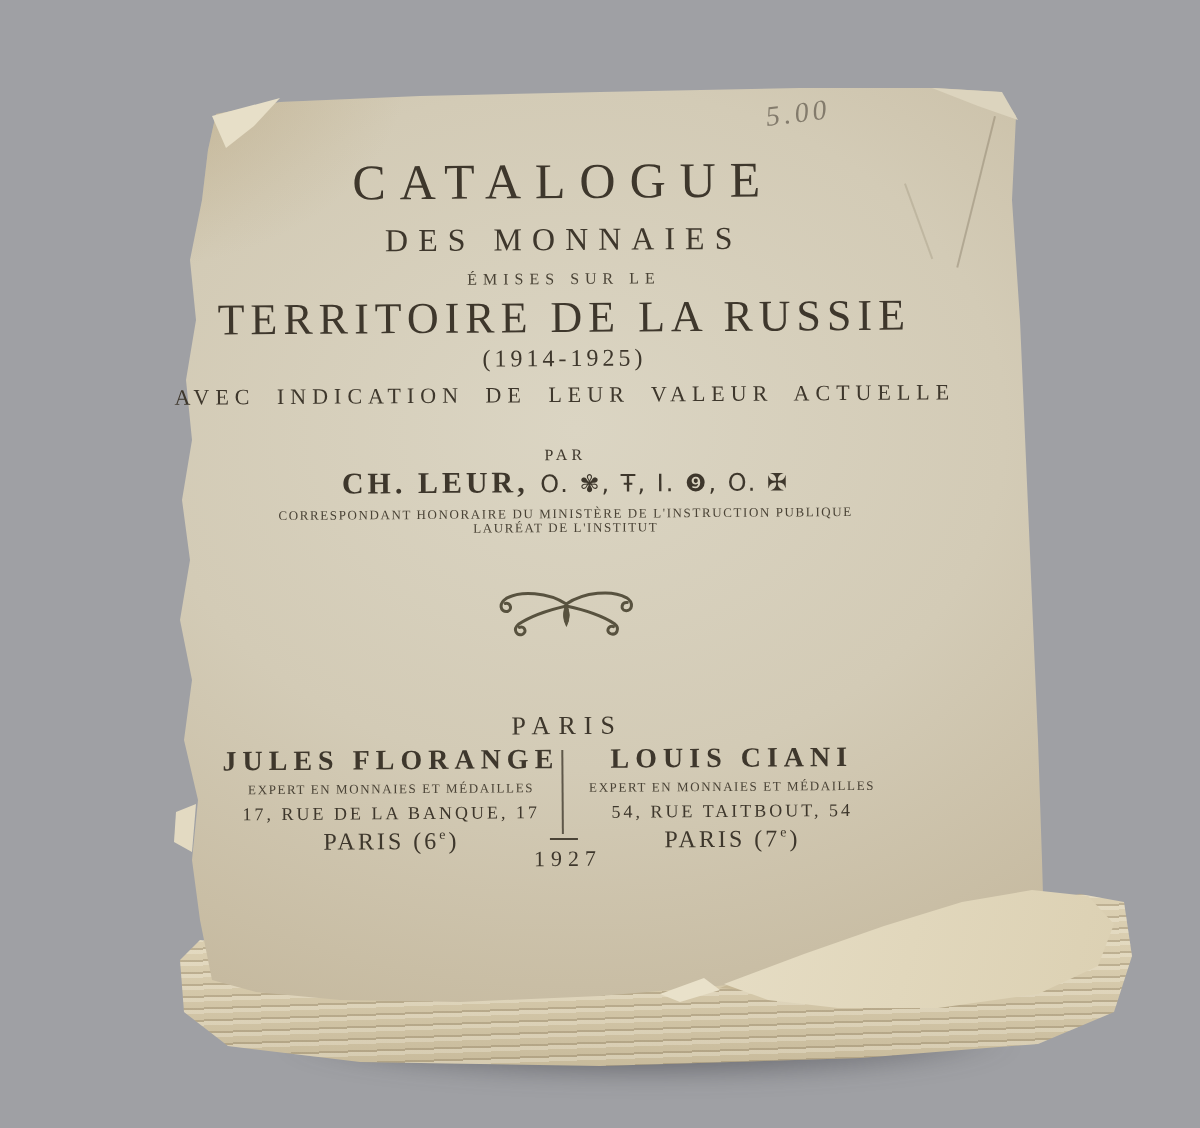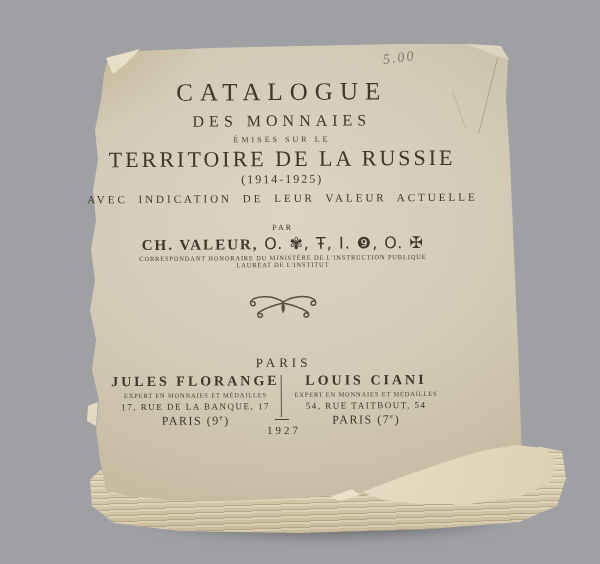--- a/index.html
+++ b/index.html
@@ -50,21 +50,21 @@
     color:#3e372c;text-align:center;transform:rotate(-0.4deg);}
   .cover-text .row{position:absolute;left:0;width:100%;}
   .t-catalogue{top:78px;font-size:25px;letter-spacing:7px;}
   .t-monnaies{top:112px;font-size:16px;letter-spacing:5px;}
   .t-emises{top:135px;font-size:8px;letter-spacing:3px;color:#4a4336;}
   .t-territoire{top:146px;font-size:22px;letter-spacing:3px;}
   .t-years{top:172px;font-size:12px;letter-spacing:2px;}
   .t-avec{top:192px;font-size:11px;letter-spacing:3px;word-spacing:5px;}
   .t-par{top:223px;font-size:8px;letter-spacing:2px;}
   .t-author{top:234px;font-size:15px;letter-spacing:2px;font-weight:bold;}
-  .t-author .decorations{font-weight:normal;font-size:16px;letter-spacing:1px;
+  .t-author .decorations{font-weight:normal;font-size:12px;letter-spacing:1px;
     font-family:"DejaVu Sans","Liberation Sans",sans-serif;}
   .t-corr{top:254px;font-size:6.5px;letter-spacing:.8px;color:#4a4336;}
   .t-laureat{top:261px;font-size:6.5px;letter-spacing:.8px;color:#4a4336;}
   .t-ornament{top:294px;}
   .t-paris{top:355px;font-size:13px;letter-spacing:4px;}
   .t-year{top:424px;font-size:11px;letter-spacing:3px;}
   .dash-1927{position:absolute;left:206px;top:419px;width:14px;height:1px;background:#4a4336;}
 
   
   .pub-row{position:absolute;left:42px;top:373px;width:340px;display:flex;}
@@ -111,21 +111,21 @@
 
     <div class="row t-territoire">TERRITOIRE DE LA RUSSIE</div>
 
     <div class="row t-years">(1914-1925)</div>
 
     <div class="row t-avec">AVEC INDICATION DE LEUR VALEUR ACTUELLE</div>
 
     <div class="row t-par">PAR</div>
 
     <div class="row t-author">
-      <span>CH. VALEUR,</span>
+      <span>CH. LEUR,</span>
       <span class="decorations">O. ✾, Ŧ, I. ❾, O. ✠</span>
     </div>
 
     <div class="row t-corr">CORRESPONDANT HONORAIRE DU MINISTÈRE DE L'INSTRUCTION PUBLIQUE</div>
     <div class="row t-laureat">LAURÉAT DE L'INSTITUT</div>
 
     <div class="row t-ornament">
       <svg class="ornament-svg" width="76" height="28" viewBox="0 0 152 56">
         <g fill="none" stroke="#58523f" stroke-width="3" stroke-linecap="round">
           <path d="M76,16 C58,4 30,2 16,10 C8,15 10,24 17,23 C22,22 21,14 15,15"></path>
@@ -137,21 +137,21 @@
       </svg>
     </div>
 
     <div class="row t-paris">PARIS</div>
 
     <div class="pub-row">
       <div class="pub-col">
         <div class="pub-name">JULES FLORANGE</div>
         <div class="pub-role">EXPERT EN MONNAIES ET MÉDAILLES</div>
         <div class="pub-address">17, RUE DE LA BANQUE, 17</div>
-        <div class="pub-city"><span>PARIS (9</span><sup>e</sup><span>)</span></div>
+        <div class="pub-city"><span>PARIS (6</span><sup>e</sup><span>)</span></div>
       </div>
       <div class="pub-divider"></div>
       <div class="pub-col">
         <div class="pub-name">LOUIS CIANI</div>
         <div class="pub-role">EXPERT EN MONNAIES ET MÉDAILLES</div>
         <div class="pub-address">54, RUE TAITBOUT, 54</div>
         <div class="pub-city"><span>PARIS (7</span><sup>e</sup><span>)</span></div>
       </div>
     </div>
 

